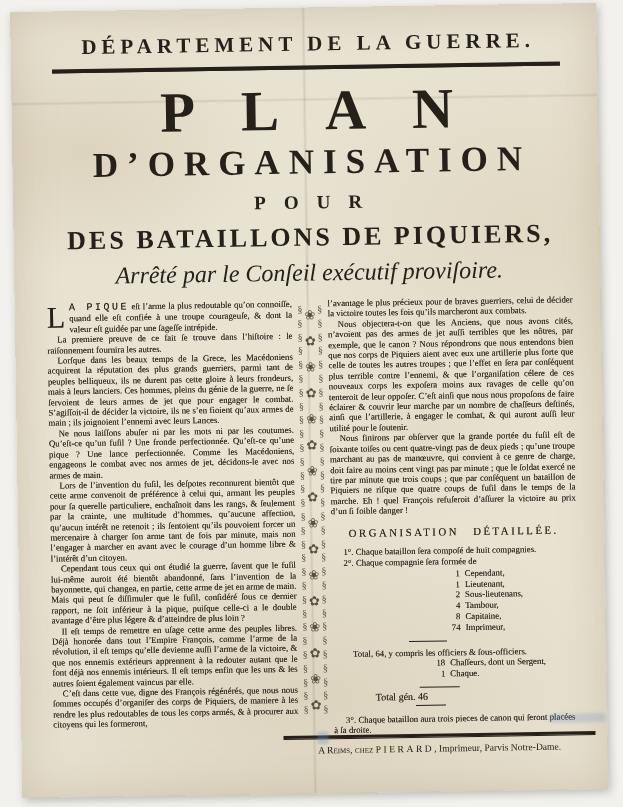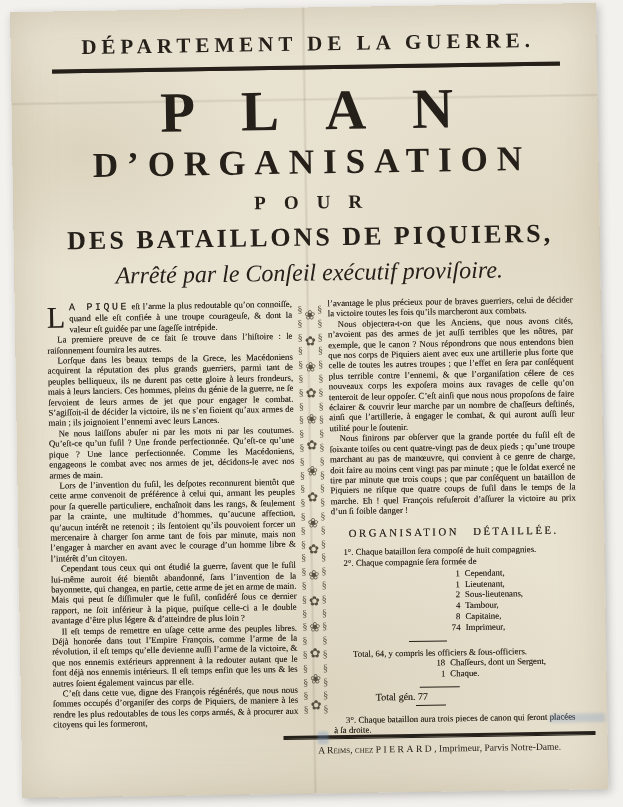--- a/index.html
+++ b/index.html
@@ -223,21 +223,21 @@
               <span class="qty">18</span>
               <span>Chaſſeurs, dont un Sergent,</span>
             </div>
           <div class="comp-row">
               <span class="qty">1</span>
               <span>Chaque.</span>
             </div>
         </div>
 
         <div class="rule-sm r2"></div>
-        <p class="para total-gen"><span>Total gén.</span> <span>77</span></p>
+        <p class="para total-gen"><span>Total gén.</span> <span>46</span></p>
         <div class="rule-sm r3"></div>
 
         <p class="para org-item item3">3°. Chaque bataillon aura trois pieces de canon qui ſeront placées à ſa droite.</p>
 
       </div>
     </div>
 
     <div class="footer">
       <div class="footer-rule"></div>
       <div class="imprint"><span class="pre">A Reims, chez </span><span class="pname">PIERARD</span><span>, Imprimeur, Parvis Notre-Dame.</span></div>

